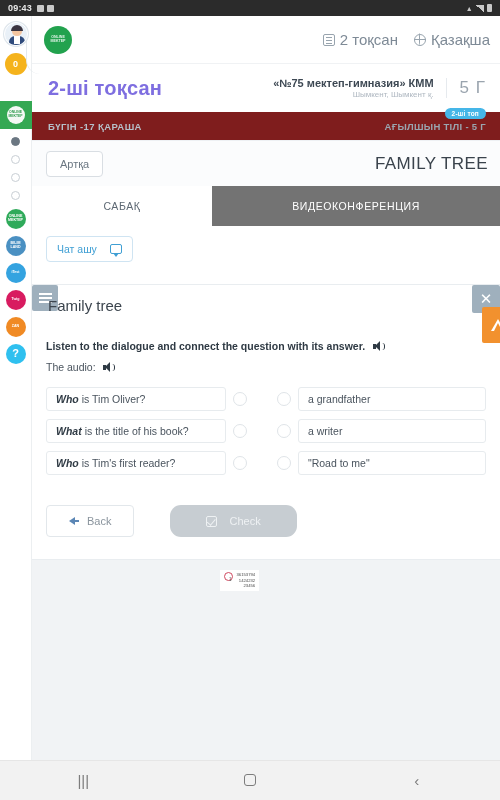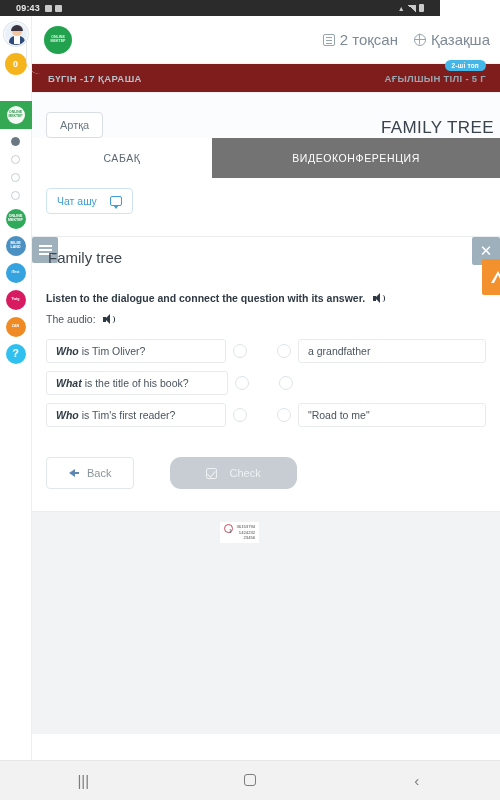--- a/index.html
+++ b/index.html
@@ -6,23 +6,23 @@
   html, body {
     width: 500px; height: 800px;
     font-family: "Liberation Sans", sans-serif;
     background: #ffffff;
     overflow: hidden;
   }
   #app { position: relative; width: 500px; height: 800px; background:#fff; }
 
   
   .statusbar {
-    position: absolute; top:0; left:0; width:440px; height:16px;
+    position: absolute; top:0; left:0; width:500px; height:16px;
     background:#2b2b2b; color:#e9e9e9;
-    display:flex; align-items:center; padding:0 16px;
+    display:flex; align-items:center; padding:0 8px;
     font-size:9px; letter-spacing:.2px;
   }
   .sb-time { font-size:9px; font-weight:bold; }
   .sb-left-icons { display:flex; gap:3px; margin-left:5px; align-items:center; }
   .sb-ic { width:7px; height:7px; background:#c9c9c9; border-radius:1px; display:inline-block; }
   .sb-right { margin-left:auto; display:flex; gap:3px; align-items:center; }
   .sb-sig { width:8px; height:7px; background:linear-gradient(to top right, transparent 48%, #c9c9c9 48%); }
   .sb-bat { width:5px; height:8px; background:#c9c9c9; border-radius:1px; }
   .sb-wifi { font-size:7px; color:#c9c9c9; }
 
@@ -128,21 +128,21 @@
   .today { font-size:9.5px; font-weight:bold; color:#b6c0c9; letter-spacing:.4px; }
   .subj  { margin-left:auto; font-size:9.5px; font-weight:bold; color:#9aa5af; letter-spacing:.3px; }
   .grpbadge {
     position:absolute; right:14px; top:-4px;
     background:#45b6e8; color:#fff; font-size:6.5px; font-weight:bold;
     padding:2px 7px; border-radius:8px; letter-spacing:.2px;
   }
 
   
   .ftbar {
-    height:46px; display:flex; align-items:flex-end; padding:0 6px 0 14px;
+    height:46px; display:flex; align-items:center; padding:0 12px 0 14px;
     background:#fbfcfd; border-top:1px solid #eef1f4;
   }
   .btn-back-top {
     border:1px solid #d9dee3; background:#fff; color:#6b7782;
     font-size:11px; padding:6px 13px; border-radius:4px; cursor:pointer;
   }
   .ft-title { margin-left:auto; font-size:17px; color:#3a434c; letter-spacing:.4px; }
 
   
   .tabs { height:40px; display:flex; background:#fff; }
@@ -332,20 +332,28 @@
           <span class="ab-list"></span>
           <span>2 тоқсан</span>
         </div>
         <div class="ab-item">
           <span class="ab-gl"></span>
           <span>Қазақша</span>
         </div>
       </div>
     </div>
 
+    <div class="qhead">
+      <div class="qtitle">2-ші тоқсан</div>
+      <div class="qschool">
+        <div class="s1">«№75 мектеп-гимназия» КММ</div>
+        <div class="s2">Шымкент, Шымкент қ.</div>
+      </div>
+      <div class="qgrade">5 Г</div>
+    </div>
 
     <div class="todayrow">
       <div class="today">БҮГІН -17 ҚАРАША</div>
       <div class="grpbadge">2-ші топ</div>
       <div class="subj">АҒЫЛШЫН ТІЛІ - 5 Г</div>
     </div>
 
     <div class="ftbar">
       <button class="btn-back-top">Артқа</button>
       <div class="ft-title">FAMILY TREE</div>
@@ -403,20 +411,21 @@
           </div>
 
           <div class="mrow">
             <div class="mbox left">
               <b>What</b>
               <span>is the title of his book?</span>
             </div>
             <div class="mcircle"></div>
             <div class="gap"></div>
             <div class="mcircle"></div>
+            <div class="mbox right">a writer</div>
           </div>
 
           <div class="mrow">
             <div class="mbox left">
               <b>Who</b>
               <span>is Tim's first reader?</span>
             </div>
             <div class="mcircle"></div>
             <div class="gap"></div>
             <div class="mcircle"></div>

